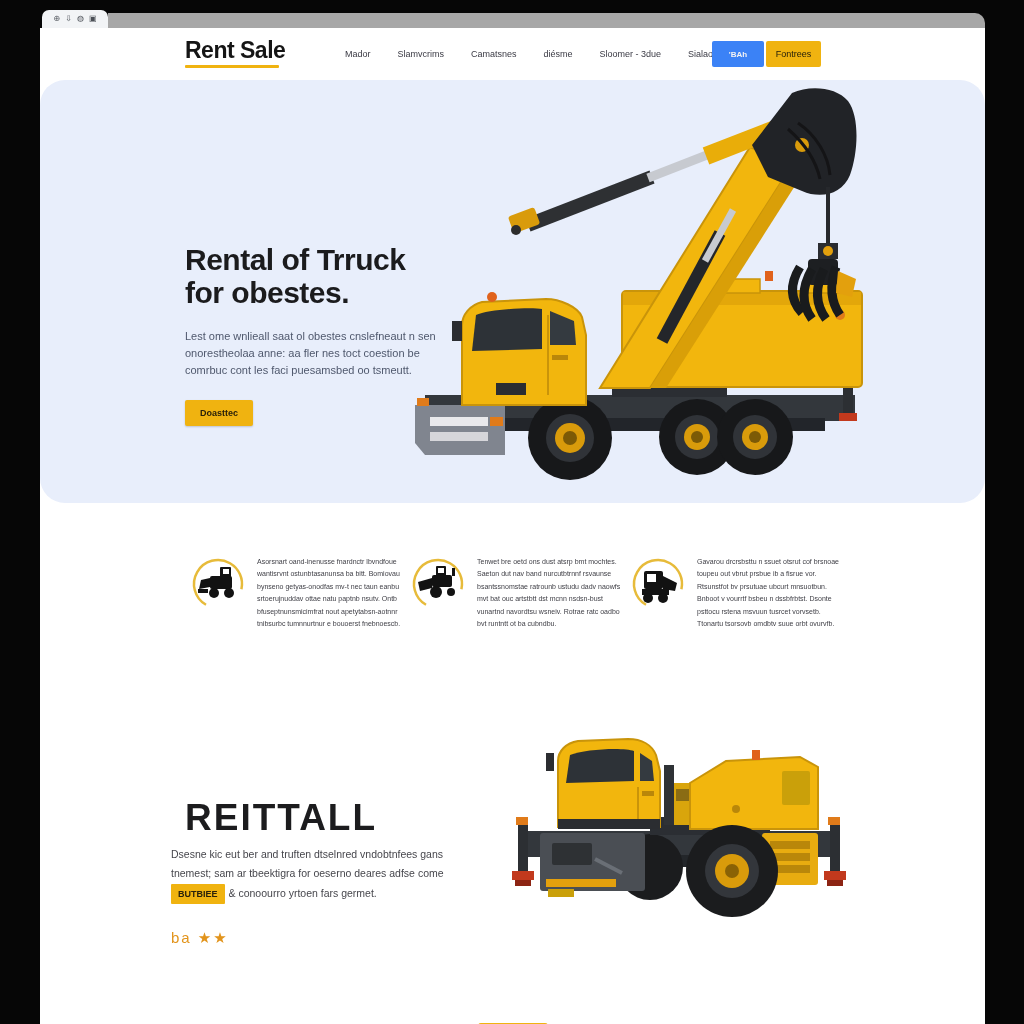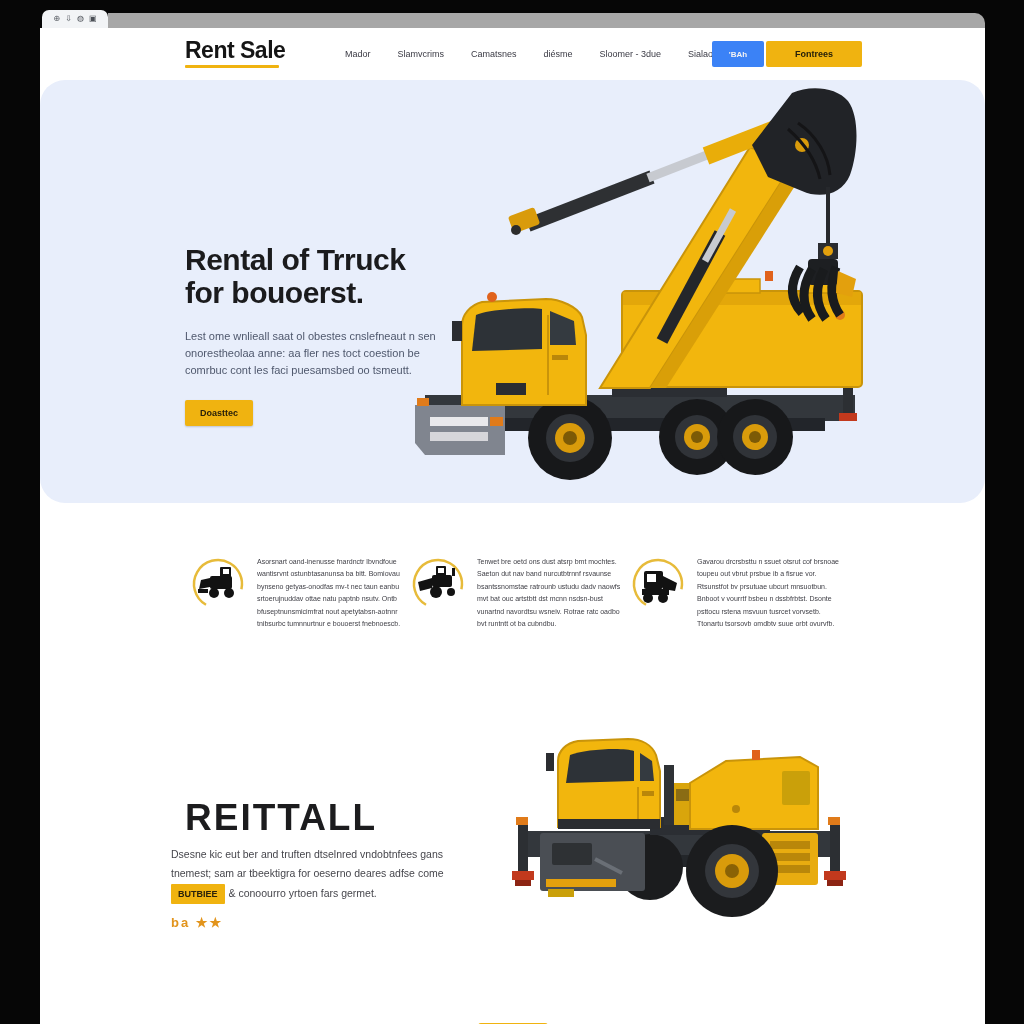--- a/index.html
+++ b/index.html
@@ -36,22 +36,22 @@
   .logo-text { font-size:23px; font-weight:800; color:#151515; letter-spacing:-0.5px; }
   .logo-underline { width:94px; height:3px; background:var(--accent-yellow,#F0B310); margin-top:1px; border-radius:1px; }
   .nav { position:absolute; left:305px; top:0; height:52px; display:flex; align-items:center; gap:27px; }
   .nav-item { font-size:9px; color:#3a3a44; white-space:nowrap; cursor:pointer; }
   .btn-dark {
     position:absolute; left:672px; top:13px; width:52px; height:26px;
     background:#3b82f6; color:#f3f3f3; font-size:8px; font-weight:bold;
     display:flex; align-items:center; justify-content:center; border-radius:2px;
   }
   .btn-accent-hdr {
-    position:absolute; left:726px; top:13px; width:96px; height:26px;
-    background:var(--accent-yellow,#F0B310); color:#26200a; font-size:9px; font-weight:700;
+    position:absolute; left:726px; top:13px; width:55px; height:26px;
+    background:var(--accent-yellow,#F0B310); color:#26200a; font-size:9px; font-weight:400;
     display:flex; align-items:center; justify-content:center; border-radius:2px;
   }
   
   .hero { position:relative; height:423px; background:var(--hero-bg,#E8EEFB);border-radius:25px; }
   .hero-title { position:absolute; left:145px; top:163px; font-size:30px; line-height:1.1;
     font-weight:800; color:#1b1b1d; letter-spacing:-0.5px; }
   .hero-par { position:absolute; left:145px; top:248px; font-size:11px; line-height:1.55; color:#4f586d; }
   .hero-par span { display:block; white-space:nowrap; }
   .btn-hero {
     position:absolute; left:145px; top:320px; width:68px; height:26px;
@@ -69,21 +69,21 @@
   
   .rental { position:relative; height:301px; background:#ffffff; }
   .rental-title { position:absolute; left:145px; top:74px; font-size:37px; font-weight:900;
     letter-spacing:2px; color:#1c1c1e; font-family:Liberation Sans, sans-serif; }
   .rental-par { position:absolute; left:131px; top:122px; font-size:10.5px; line-height:1.85; color:#46464c; }
   .rental-par > span { display:block; white-space:nowrap; }
   .chip {
     display:inline-block; background:var(--accent-yellow,#F0B310); color:#2a220a;
     font-size:9px; font-weight:800; padding:2px 7px; border-radius:1px; margin-right:4px;
   }
-  .rating { margin-top:7px; font-size:13px; font-weight:700; color:#E2941C; letter-spacing:2px; }
+  .rating { margin-top:20px; font-size:15px; font-weight:400; color:#E2941C; letter-spacing:2px; }
   .rental-truck { position:absolute; left:460px; top:8px; }
   .btn-footer {
     position:absolute; left:438px; top:995px; width:70px; height:32px;
     background:var(--accent-yellow,#F0B310); color:#2a220a; font-size:9px; font-weight:800;
     display:flex; align-items:flex-start; justify-content:center; padding-top:8px; border-radius:3px;
   }
 </style>
 </head>
 <body>
 
@@ -114,21 +114,21 @@
         <span class="nav-item">Sloomer - 3due</span>
         <span class="nav-item">Sialaot Gm</span>
       </div>
       <div class="btn-dark">'BAh</div>
       <div class="btn-accent-hdr">Fontrees</div>
     </div>
 
     <div class="hero">
       <div class="hero-title">
         <span>Rental of Trruck</span><br>
-        <span>for bouoerst.</span>
+        <span>for obestes.</span>
       </div>
       <div class="hero-par">
         <span>Lest ome wnlieall saat ol obestes cnslefneaut n sen</span>
         <span>onorestheolaa anne: aa fler nes toct coestion be</span>
         <span>comrbuc cont les faci puesamsbed oo tsmeutt.</span>
       </div>
       <div class="btn-hero">Doasttec</div>
 
       <svg class="hero-truck" width="470" height="400" viewBox="0 0 470 400">
 

